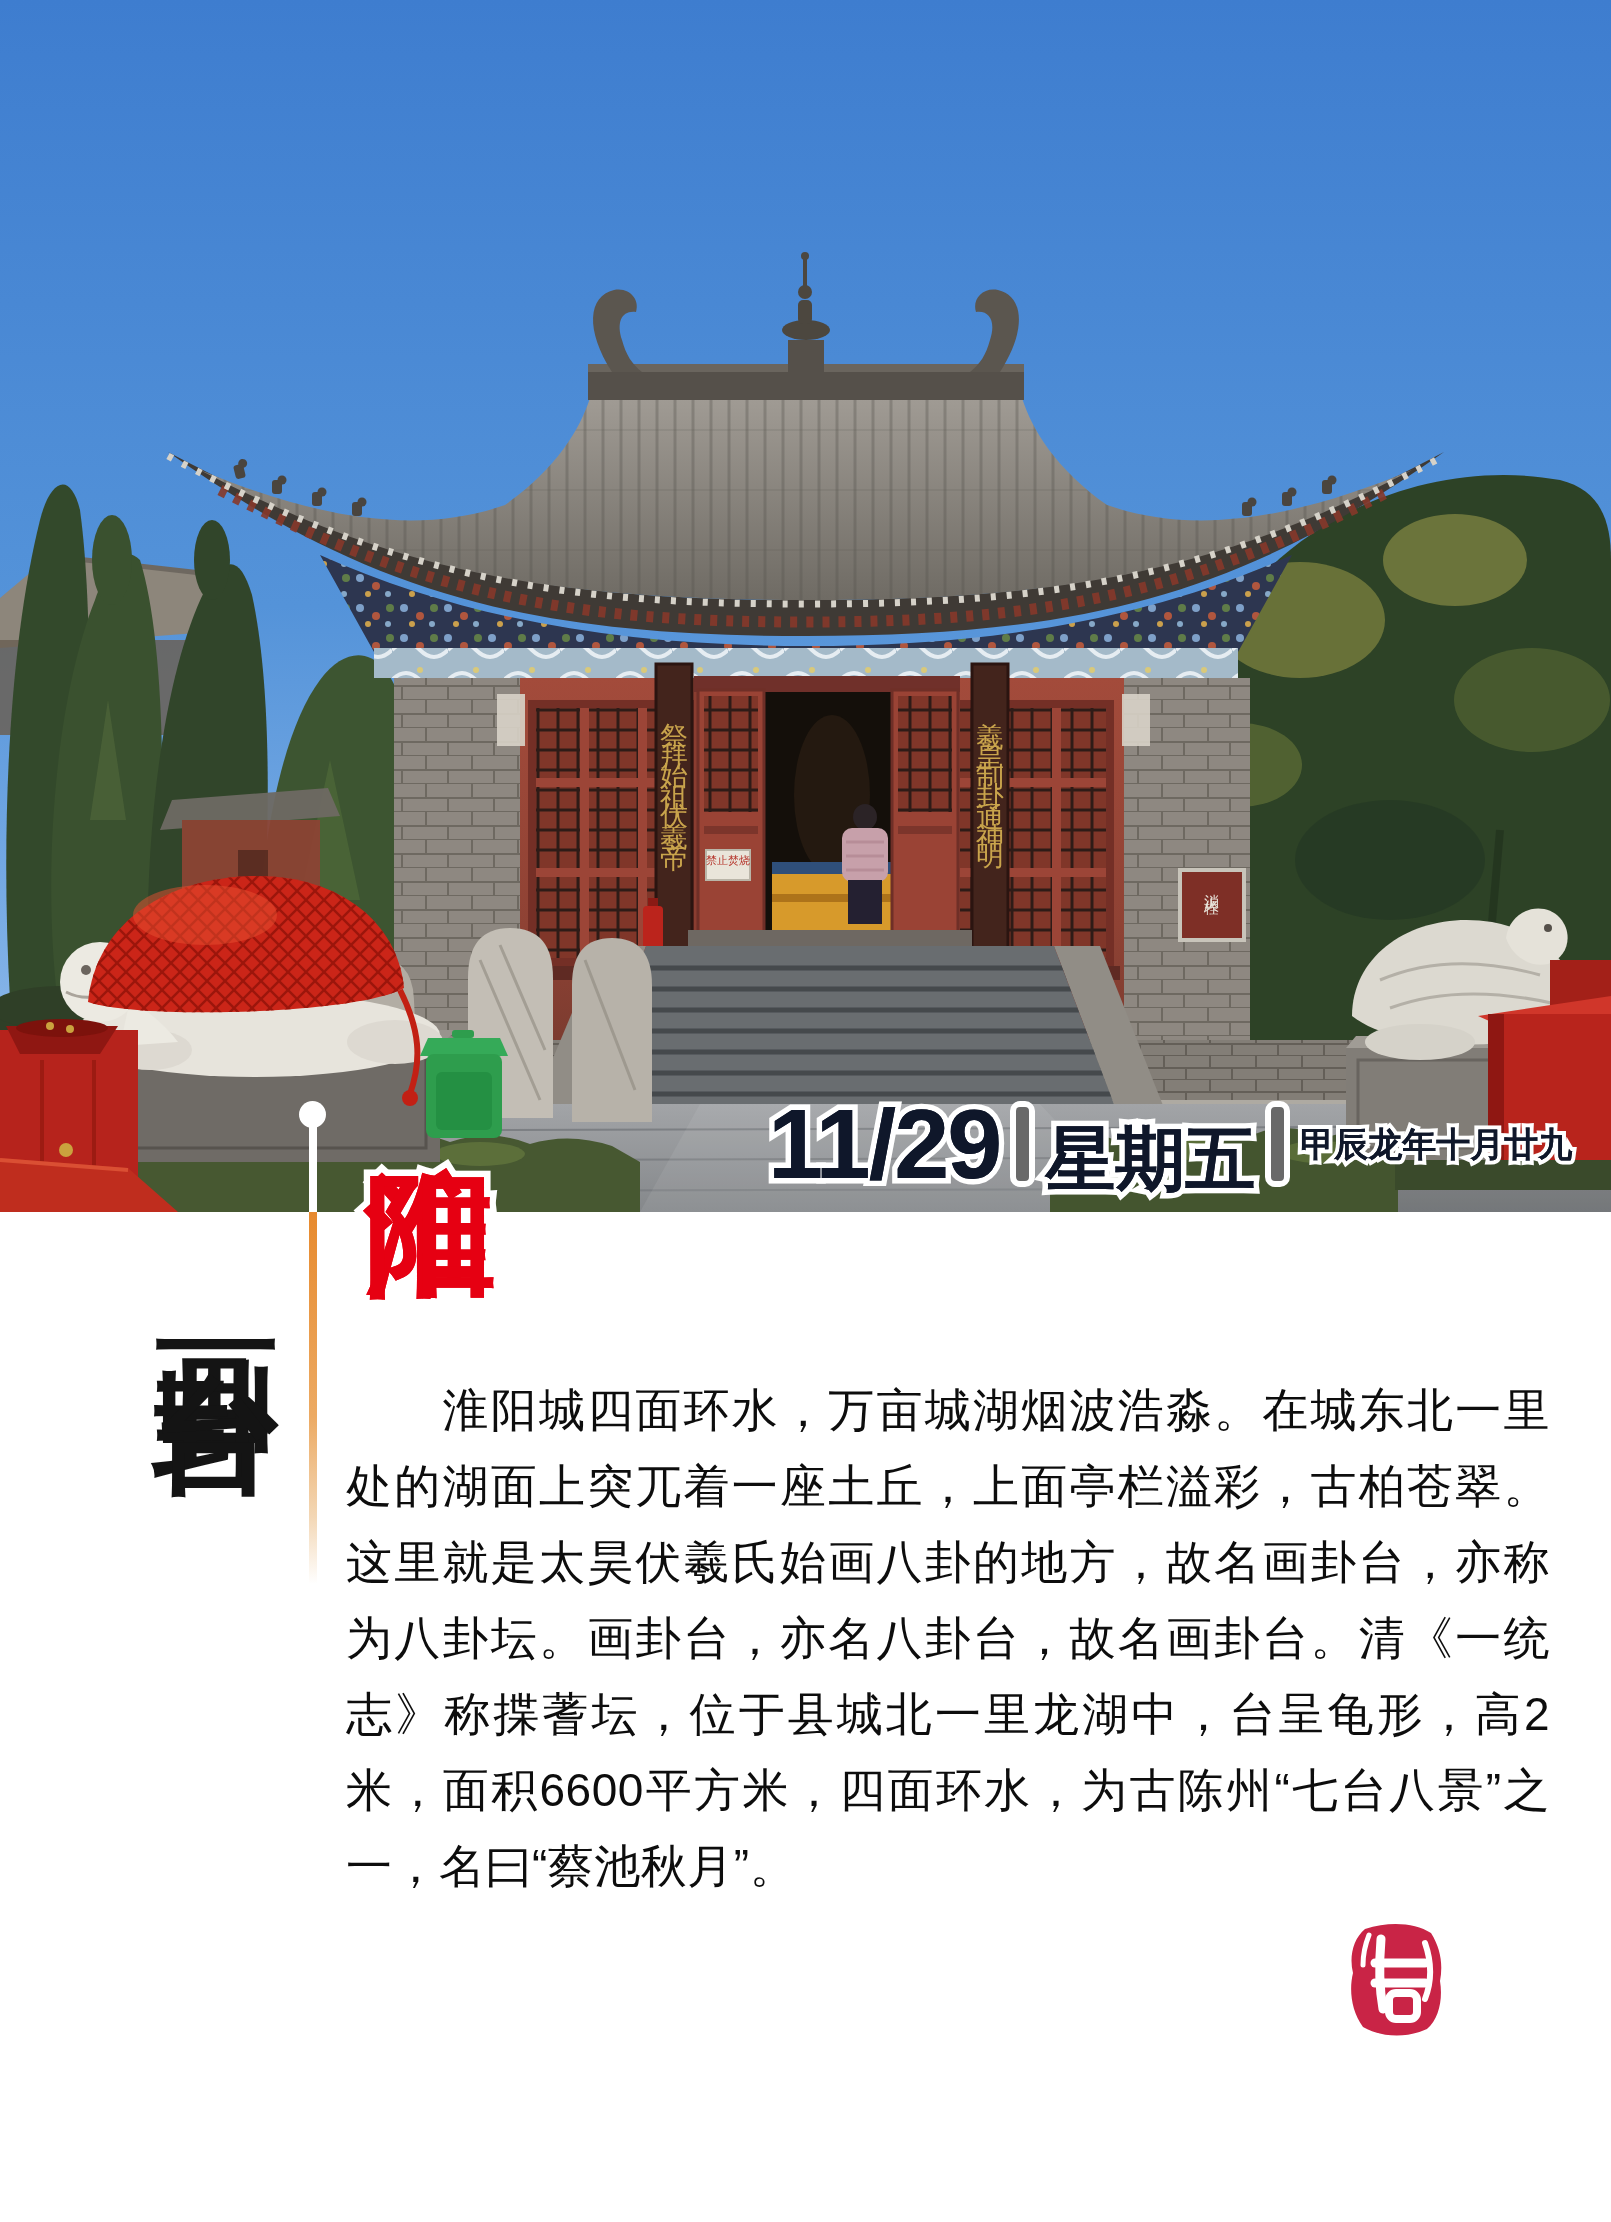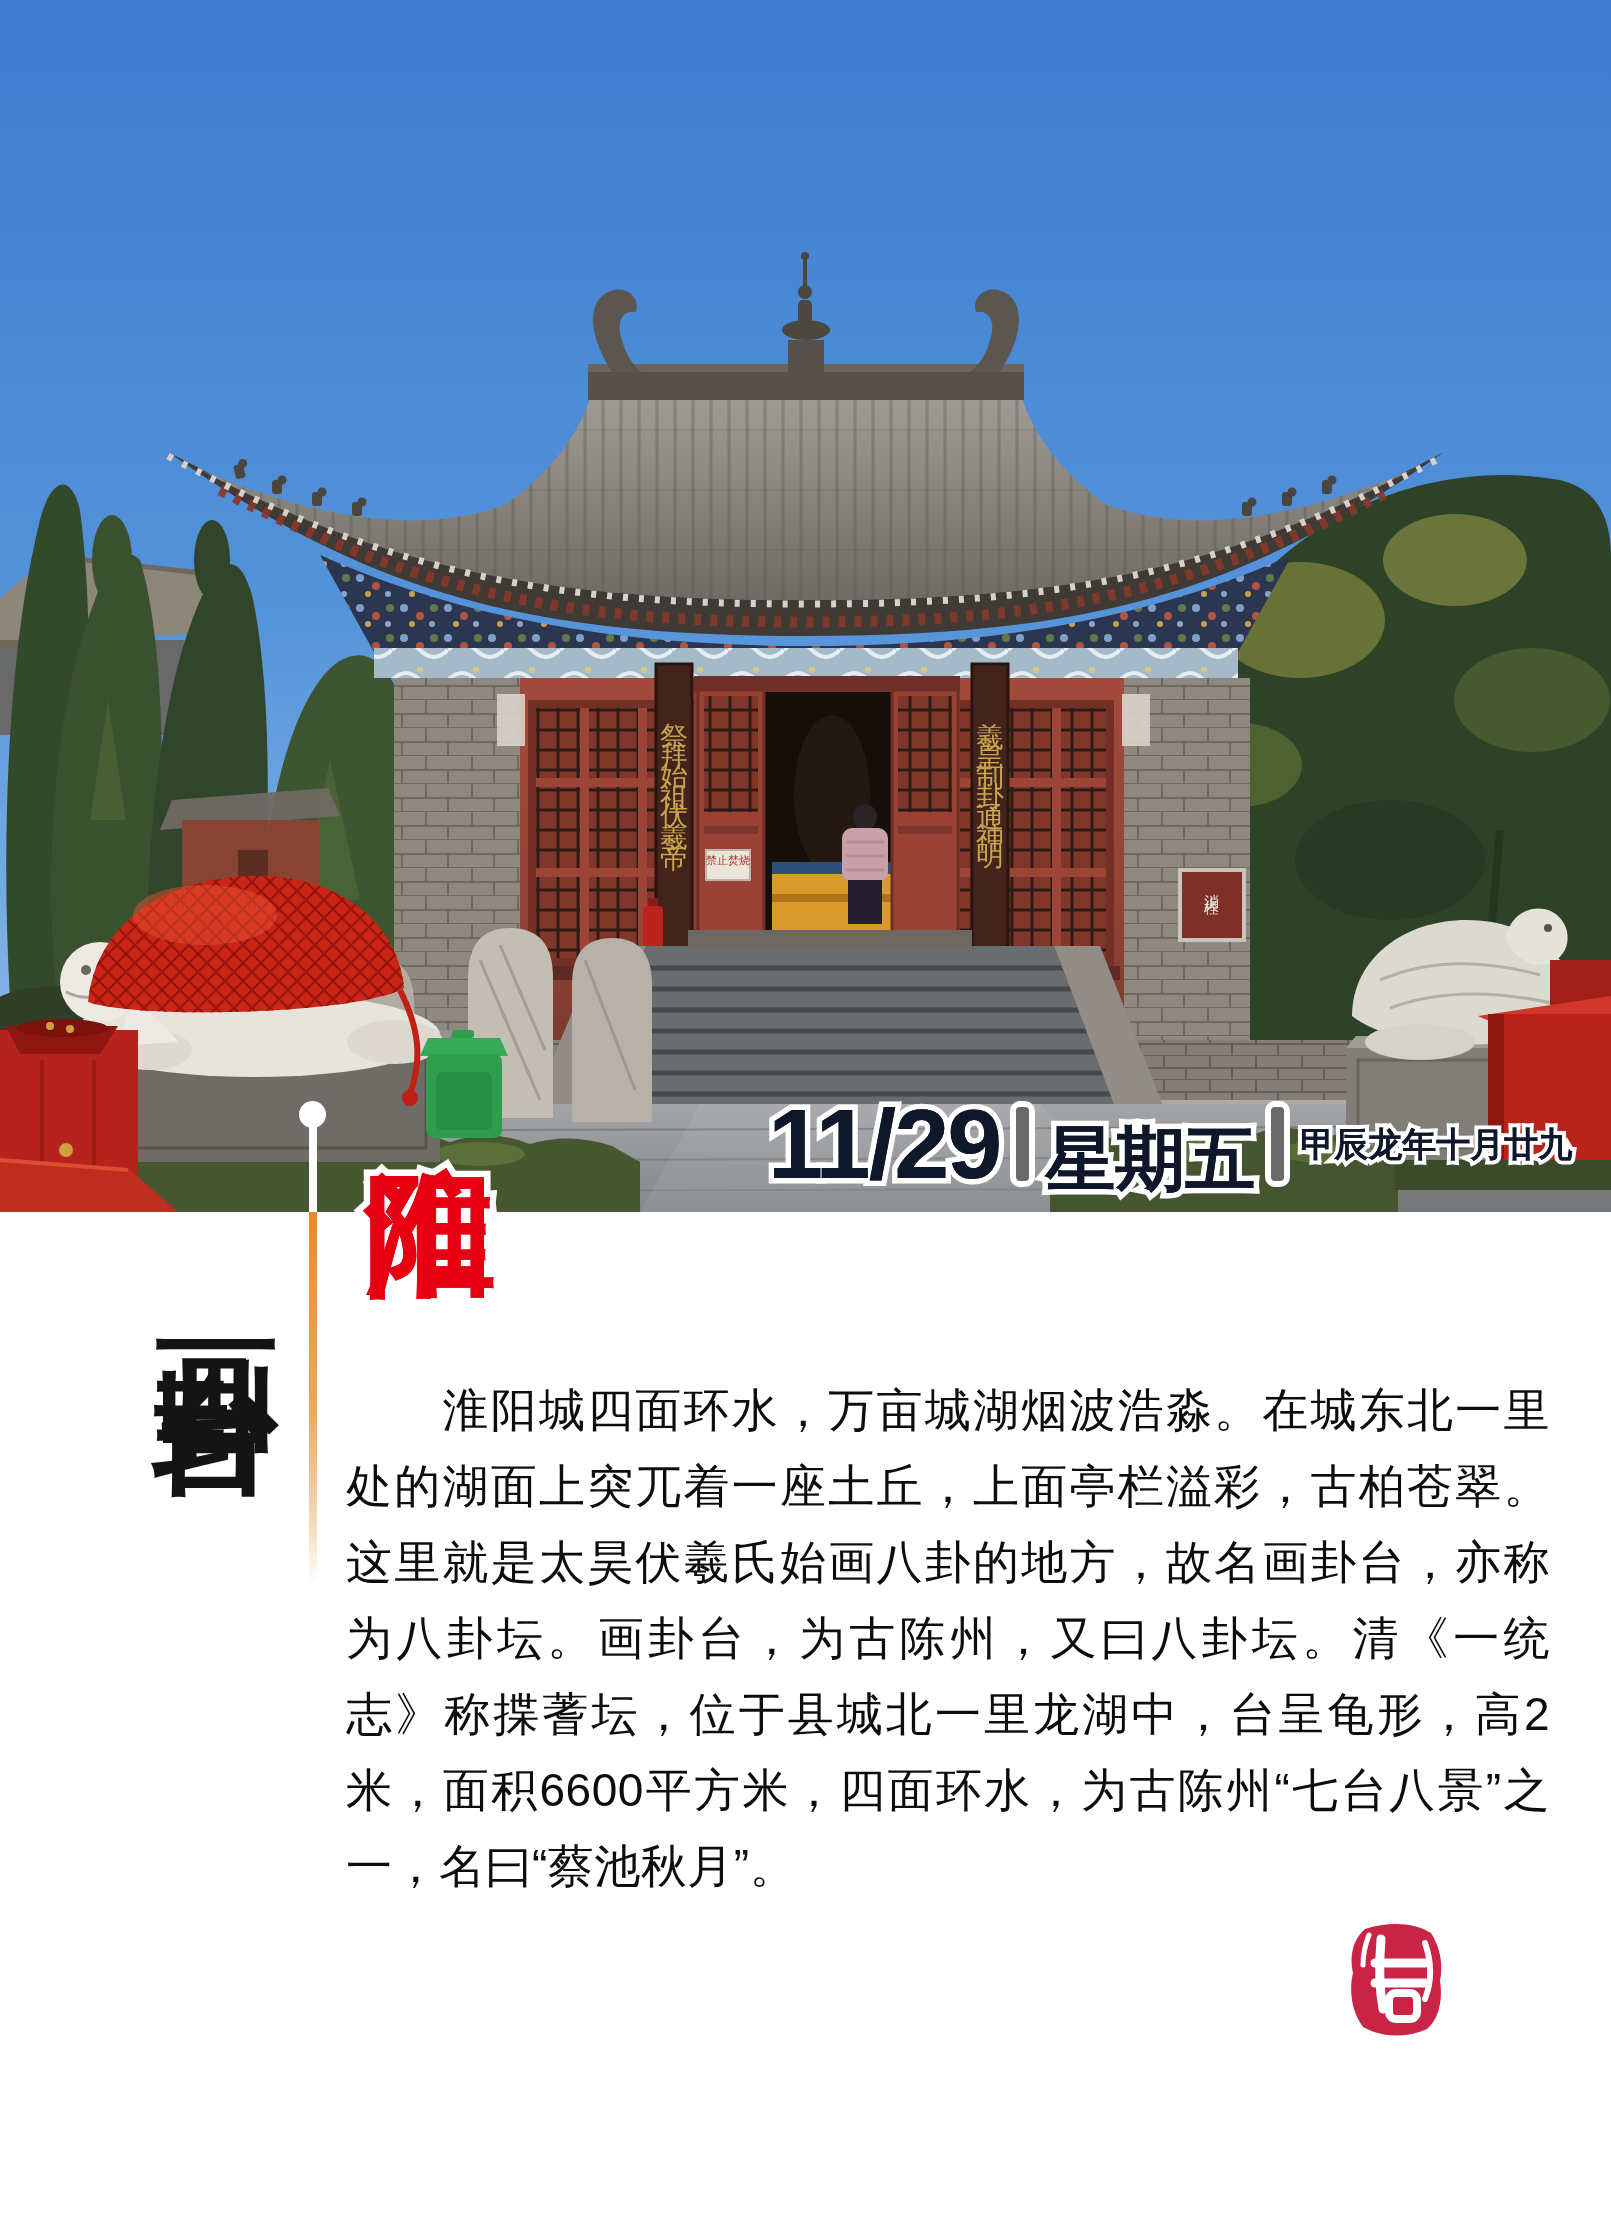--- a/index.html
+++ b/index.html
@@ -426,21 +426,21 @@
   </div>
 
   <div class="location-vert o-wrap">
     <span class="o-back">淮阳</span><span class="o-front">淮阳</span>
   </div>
 
   <div class="marker-line-orange"></div>
 
   <div class="title-vert">画卦台</div>
 
-  <div class="article">　　淮阳城四面环水，万亩城湖烟波浩淼。在城东北一里处的湖面上突兀着一座土丘，上面亭栏溢彩，古柏苍翠。这里就是太昊伏羲氏始画八卦的地方，故名画卦台，亦称为八卦坛。画卦台，为古陈州，又曰八卦坛。清《一统志》称揲蓍坛，位于县城北一里龙湖中，台呈龟形，高2米，面积6600平方米，四面环水，为古陈州“七台八景”之一，名曰“蔡池秋月”。</div>
+  <div class="article">　　淮阳城四面环水，万亩城湖烟波浩淼。在城东北一里处的湖面上突兀着一座土丘，上面亭栏溢彩，古柏苍翠。这里就是太昊伏羲氏始画八卦的地方，故名画卦台，亦称为八卦坛。画卦台，亦名八卦台，故名画卦台。清《一统志》称揲蓍坛，位于县城北一里龙湖中，台呈龟形，高2米，面积6600平方米，四面环水，为古陈州“七台八景”之一，名曰“蔡池秋月”。</div>
 
   <svg class="seal" viewBox="0 0 102 116">
     <title>周</title>
     <path d="M20,6 C45,-2 70,0 86,10 C96,26 98,42 95,58 C98,76 94,96 82,106 C60,116 36,114 18,104 C6,88 4,66 8,50 C4,34 8,16 20,6 Z" fill="#c92446"></path>
     <g stroke="#ffffff" fill="none" stroke-linecap="round">
       <path d="M36,16 C34,40 34,64 38,86" stroke-width="9"></path>
       <path d="M30,40 H80" stroke-width="9"></path>
       <path d="M30,60 H80" stroke-width="9"></path>
       <rect x="44" y="70" width="28" height="26" rx="7" stroke-width="8"></rect>
       <path d="M80,20 C87,40 87,58 80,76" stroke-width="6"></path>

